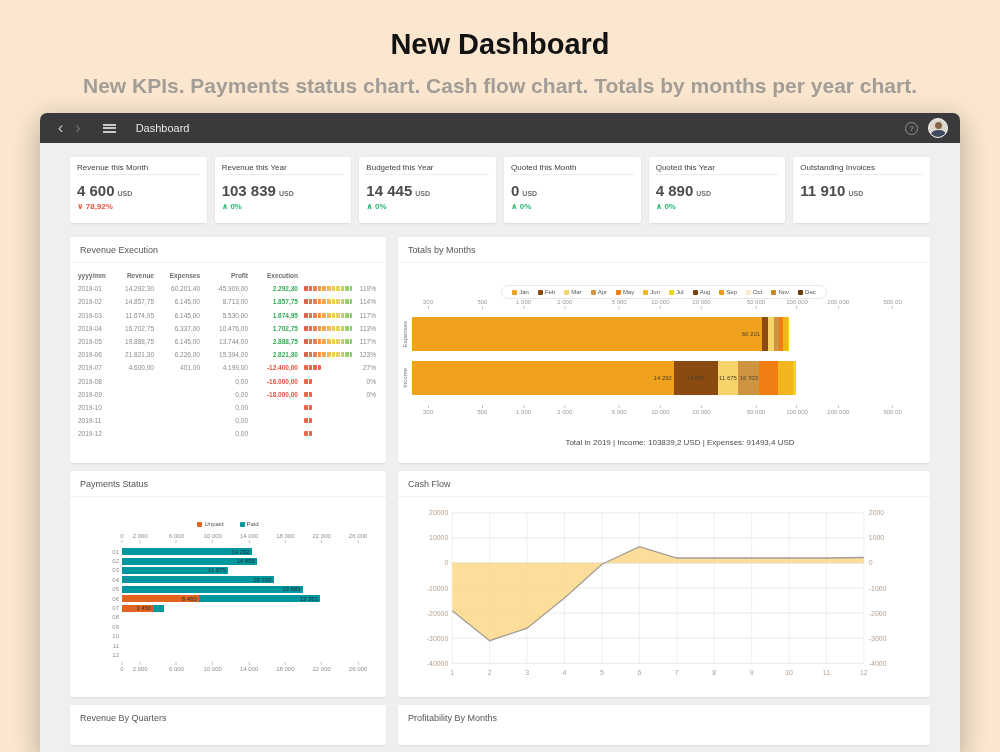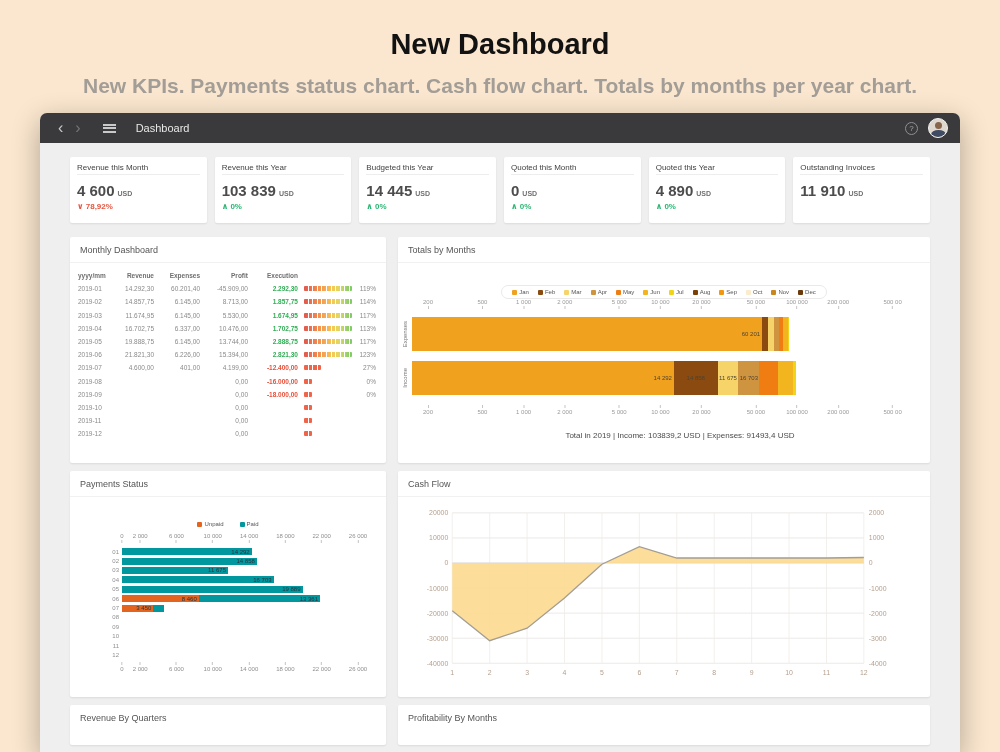--- a/index.html
+++ b/index.html
@@ -75,21 +75,21 @@
   .tb-tick { position:absolute; transform:translateX(-50%); display:flex; flex-direction:column; align-items:center; gap:1px;
     font-size:6px; color:#9a9a9a; white-space:nowrap; }
   .tb-tickmark { width:1px; height:3px; background:#c4c4c4; }
   .tb-bars { margin:2px 0; }
   .tb-barrow { display:flex; align-items:center; margin:4px 0 10px; }
   .tb-series-name { writing-mode:vertical-rl; transform:rotate(180deg); font-size:6px; color:#777; width:10px; margin-left:-26px; text-align:center; }
   .tb-track { position:relative; height:34px; flex:1; }
   .tb-seg { position:absolute; top:0; bottom:0; display:flex; align-items:center; font-size:6px; color:#4f4430; white-space:nowrap; overflow:visible; }
   .tb-seg.end { justify-content:flex-end; padding-right:2px; }
   .tb-seg.mid { justify-content:center; }
-  .tb-caption { text-align:center; font-size:8px; color:#4a4a4a; margin-top:12px;padding-left:32px; }
+  .tb-caption { text-align:center; font-size:8px; color:#4a4a4a; margin-top:19px;padding-left:32px; }
 
   
   .ps-legend-wrap { display:flex; justify-content:center; gap:16px; margin-top:24px; }
   .ps-area { padding:6px 28px 0 52px; }
   .ps-axis { position:relative; height:12px; }
   .ps-tick { position:absolute; transform:translateX(-50%); display:flex; flex-direction:column; align-items:center; gap:1px;
     font-size:6px; color:#8f8f8f; white-space:nowrap; }
   .ps-rows { margin:2px 0; }
   .ps-row { position:relative; height:9.4px; display:flex; align-items:center; }
   .ps-cat { position:absolute; left:-16px; width:13px; text-align:right; font-size:6px; color:#8f8f8f; }
@@ -193,21 +193,21 @@
     <div class="kpi-delta" style="visibility: hidden;">
       <span></span>
       <span></span>
     </div>
   </div>
 
 </div>
 
       <div class="grid2">
         <div class="panel">
-          <div class="panel-header">Monthly Dashboard</div>
+          <div class="panel-header">Revenue Execution</div>
           <div class="mx-body">
             <div class="mx-row head">
               <span>yyyy/mm</span>
               <span>Revenue</span>
               <span>Expenses</span>
               <span>Profit</span>
               <span>Execution</span>
               <span></span>
                 <span></span>
             </div>

